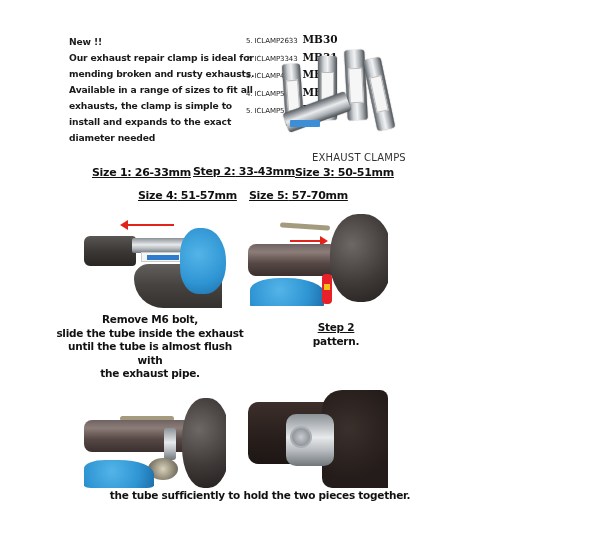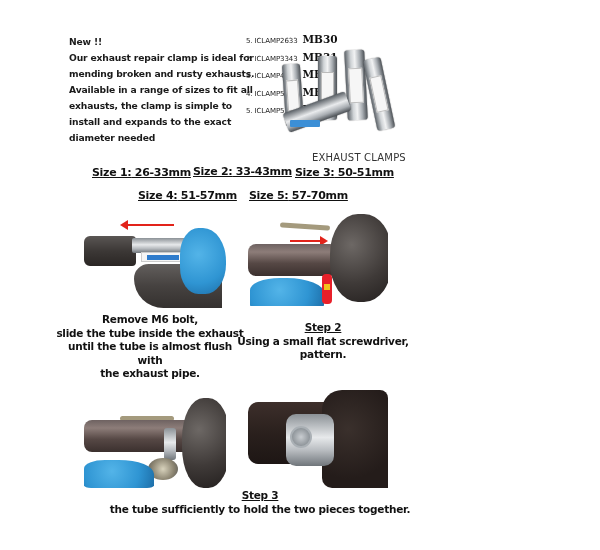--- a/index.html
+++ b/index.html
@@ -92,21 +92,21 @@
     </div>
   <div class="tube" style="left:94px; top:8px; width:18px; height:72px; transform:rotate(-12deg);">
       <div class="label"></div>
     </div>
   <div class="tube" style="left:8px; top:52px; width:66px; height:20px; transform:rotate(-20deg); background:linear-gradient(180deg,#5b6167 0%,#e9ebed 45%,#a9aeb3 75%,#4d5257 100%);"></div>
   <div class="tube-brand"></div>
 </div>
 <div class="abs caption-clamps">EXHAUST CLAMPS</div>
 
 <div class="abs size" style="left:92px; top:166px;"><span class="lbl">Size 1:</span><span> 26-33mm</span></div>
-<div class="abs size" style="left:193px; top:165px;"><span class="lbl">Size 2:</span><span> 33-43mm</span></div>
+<div class="abs size" style="left:193px; top:165px;"><span class="lbl">Step 2:</span><span> 33-43mm</span></div>
 <div class="abs size" style="left:295px; top:166px;"><span class="lbl">Size 3:</span><span> 50-51mm</span></div>
 <div class="abs size" style="left:138px; top:189px;"><span class="lbl">Size 4:</span><span> 51-57mm</span></div>
 <div class="abs size" style="left:249px; top:189px;"><span class="lbl">Size 5:</span><span> 57-70mm</span></div>
 
 <div class="abs photo" style="left:84px; top:214px; width:142px; height:96px;">
   <div class="arrow left" style="left:44px; top:10px; width:46px;"></div>
   <div class="pipe dark-pipe" style="left:0; top:22px; width:52px; height:30px; border-radius:6px 4px 4px 6px;"></div>
   <div class="pipe dark-pipe" style="left:50px; top:50px; width:88px; height:44px; border-radius:20px 10px 0 40px; opacity:.95;"></div>
   <div class="pipe metal" style="left:48px; top:24px; width:88px; height:15px; border-radius:2px;"></div>
   <div class="abs" style="left:57px; top:38px; width:44px; height:10px; background:#f5f5f5; border:1px solid #ccc;">
@@ -126,38 +126,36 @@
   </div>
 </div>
 
 <div class="abs step" style="left:55px; top:313px; width:190px;">
   <div>Remove M6 bolt,</div>
   <div>slide the tube inside the exhaust</div>
   <div>until the tube is almost flush with</div>
   <div>the exhaust pipe.</div>
 </div>
 
-<div class="abs step" style="left:235px; top:321px; width:176px;">
+<div class="abs step" style="left:248px; top:321px; width:176px;">
   <span class="step-title">Step 2</span>
-  <div>Using a small flat screwdriver,</div>
   <div>pattern.</div>
 </div>
 
 <div class="abs photo" style="left:84px; top:398px; width:142px; height:90px;">
   <div class="abs" style="left:36px; top:18px; width:54px; height:5px; background:#a49a7d; border-radius:3px;"></div>
   <div class="pipe rust" style="left:0; top:22px; width:110px; height:32px;"></div>
   <div class="muffler" style="left:98px; top:0; width:48px; height:90px;"></div>
   <div class="abs metal" style="left:80px; top:30px; width:12px; height:32px; border-radius:3px;"></div>
   <div class="abs" style="left:64px; top:60px; width:30px; height:22px; border-radius:50%; background:radial-gradient(circle,#d8d2bc 0%,#8a8370 60%,#555 100%);"></div>
   <div class="glove" style="left:0; top:62px; width:70px; height:28px; border-radius:30% 50% 10% 10%;"></div>
 </div>
 
 <div class="abs photo" style="left:248px; top:388px; width:140px; height:100px;">
   <div class="pipe" style="left:0; top:14px; width:140px; height:62px; border-radius:10px; background:linear-gradient(180deg,#3d2f2b 0%,#2a201d 50%,#1d1614 100%);"></div>
   <div class="abs" style="left:74px; top:2px; width:66px; height:98px; border-radius:20px 8px 0 10px; background:radial-gradient(circle at 40% 40%,#3a302c 0%,#241c1a 70%);"></div>
   <div class="abs metal" style="left:38px; top:26px; width:48px; height:52px; border-radius:10px;"></div>
   <div class="abs" style="left:42px; top:38px; width:22px; height:22px; border-radius:50%; background:radial-gradient(circle,#c9cdd1 0%,#8f959a 70%,#5f656a 100%); border:2px solid #aab0b5;"></div>
 </div>
 
 <div class="abs step" style="left:60px; top:489px; width:400px;">
-  <span class="step-title">Step 3</span>
   <div>the tube sufficiently to hold the two pieces together.</div>
 </div>
 
 </body></html>

